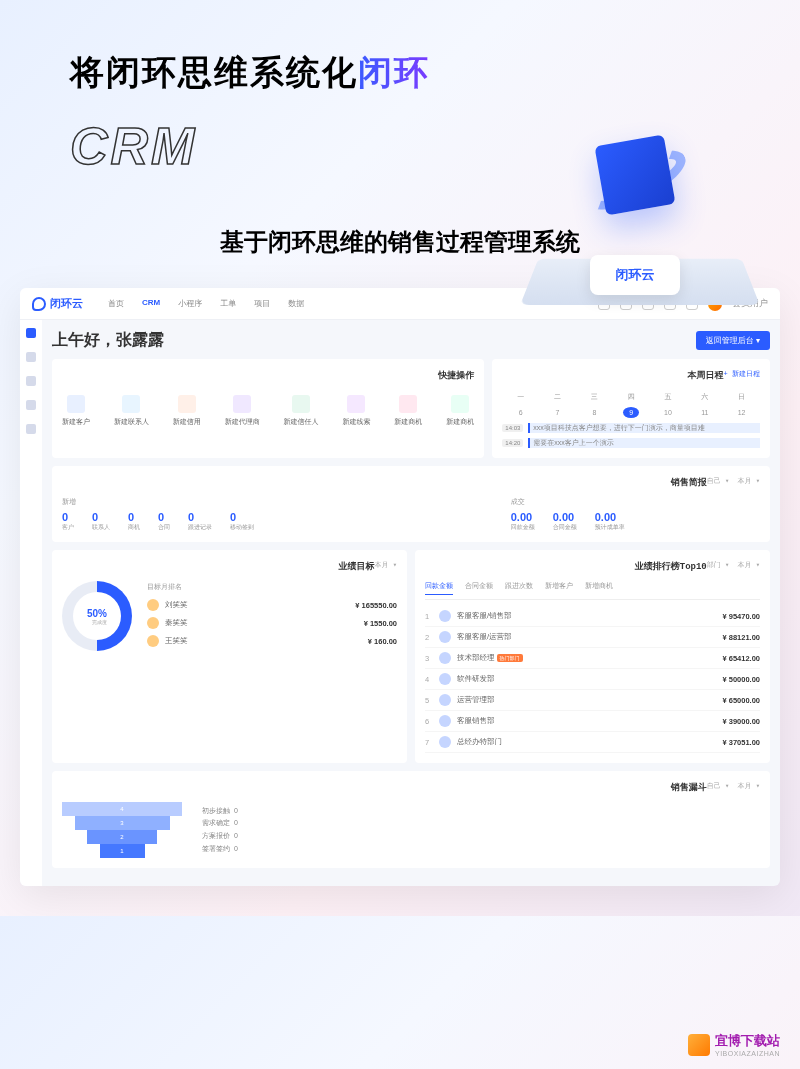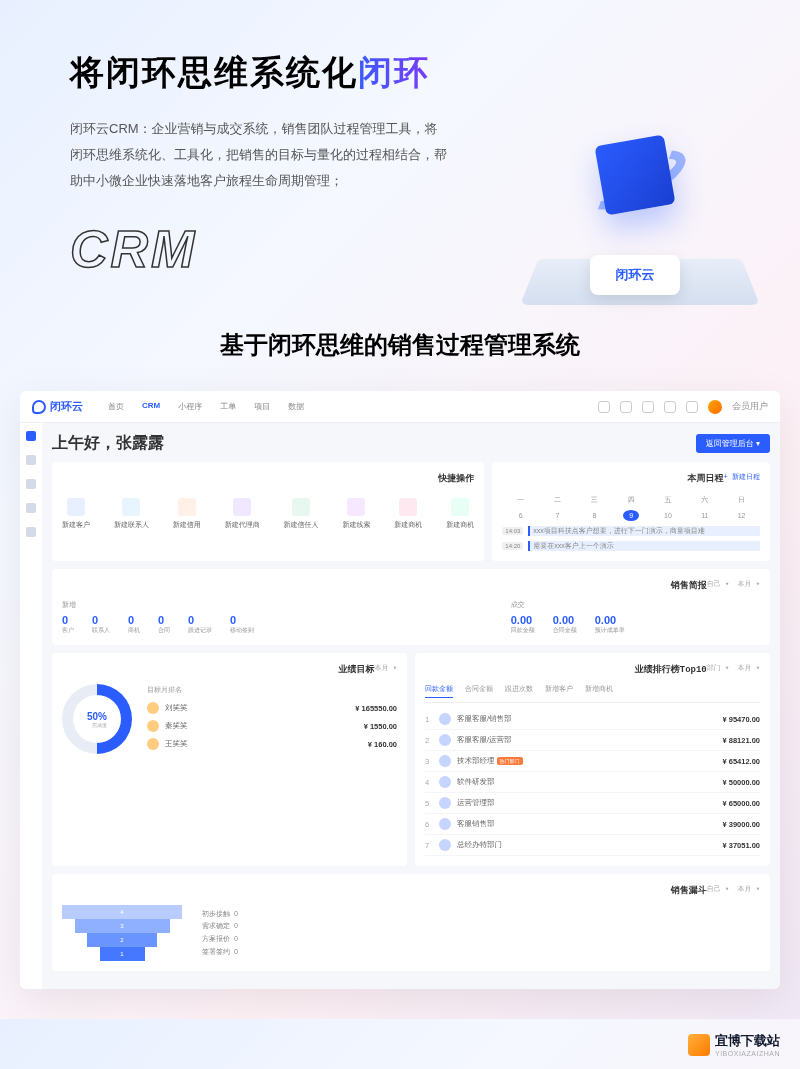--- a/index.html
+++ b/index.html
@@ -92,31 +92,30 @@
 
 .funnel { flex: 1; }
 .funnel-body { display: flex; gap: 20px; align-items: center; }
 .funnel-chart { display: flex; flex-direction: column; align-items: center; gap: 0; }
 .fstep { height: 14px; display: flex; align-items: center; justify-content: center; color: white; font-size: 6px; }
 .f1{width:120px;background:#b8ccff;} .f2{width:95px;background:#8fb0ff;} .f3{width:70px;background:#6a94ff;} .f4{width:45px;background:#4578ff;}
 .funnel-legend { font-size: 7px; color: #888; line-height: 1.8; }
 
 .footer-badge { position: absolute; right: 20px; bottom: 12px; display: flex; align-items: center; gap: 5px; font-size: 12px; }
 .badge-icon { width: 22px; height: 22px; background: linear-gradient(135deg,#ffb03b,#ff7a00); border-radius: 4px; }
-.badge-text .t1 { font-weight: bold; color: #0f172a; font-size: 13px; }
+.badge-text .t1 { font-weight: bold; color: #a21caf; font-size: 13px; }
 .badge-text .t2 { font-size: 7px; color: #aaa; letter-spacing: 0.5px; }
 </style>
 </head>
 <body>
 
 <div class="hero">
   <div class="hero-title">
     <span>将闭环思维系统化</span><span class="accent">闭环</span>
   </div>
-  <div class="hero-desc">闭环云CRM：企业营销与成交系统，销售团队过程管理工具，将闭环思维系统化、工具化，把销售的目标与量化的过程相结合，帮助中小微企业快速落地客户旅程生命周期管理；</div>
   <div class="crm-type">CRM</div>
   <div class="hero-graphic">
     <div class="platform"></div>
     <div class="ring"></div>
     <div class="cube"></div>
     <div class="logo-chip">闭环云</div>
   </div>
 </div>
 
 <div class="subtitle">基于闭环思维的销售过程管理系统</div>

